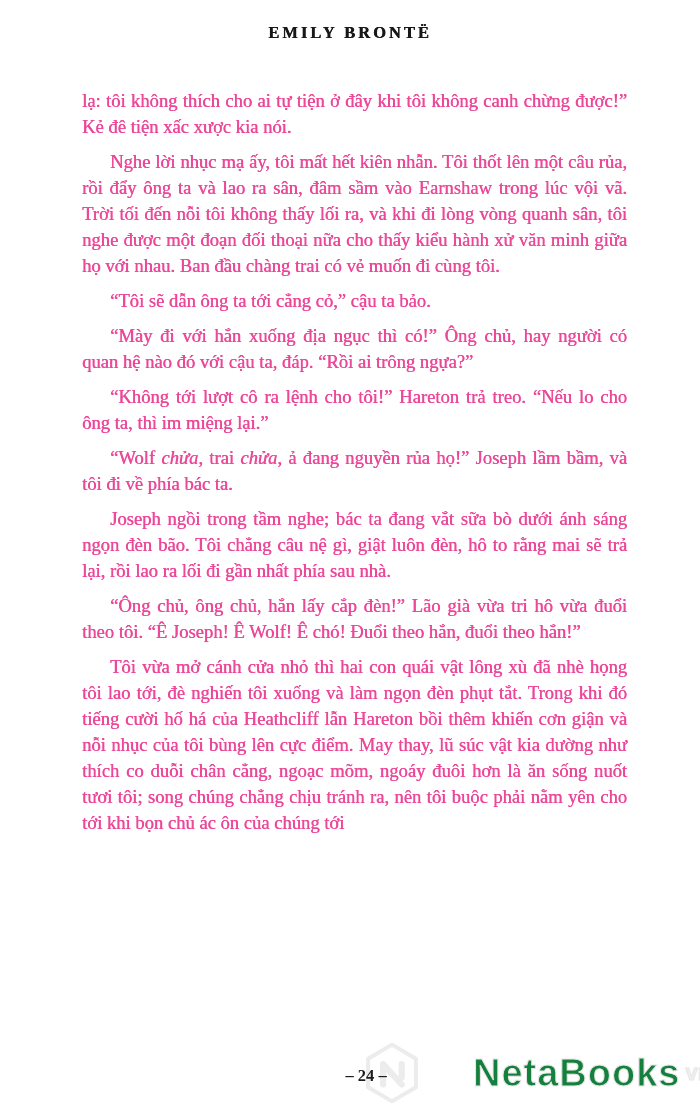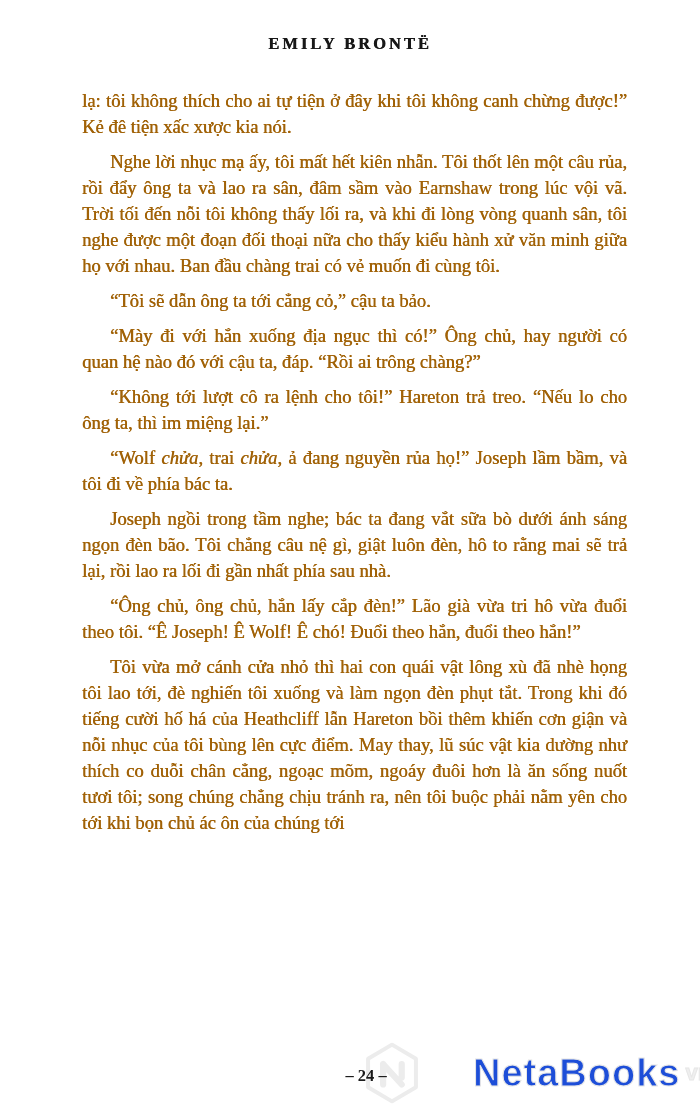--- a/index.html
+++ b/index.html
@@ -7,21 +7,21 @@
     position: relative;
     width: 700px;
     height: 1119px;
     background: #ffffff;
     overflow: hidden;
     font-family: "Liberation Serif", serif;
     color: #151515;
   }
   .running-header {
     position: absolute;
-    top: 34px;
+    top: 23px;
     left: 0;
     width: 100%;
     text-align: center;
     font-size: 16.5px;
     font-weight: 700;
     letter-spacing: 3px;
     color: #181818;
     text-shadow: 0.4px 0 0 currentColor;
   }
   .text-block {
@@ -29,21 +29,21 @@
     top: 88px;
     left: 82px;
     width: 545px;
   }
   .text-block p.para {
     margin: 0 0 9px 0;
     font-size: 18.6px;
     line-height: 26px;
     text-align: justify;
     text-indent: 0;
-    color: #a16207;
+    color: #ec4899;
     text-shadow: 0.4px 0 0 currentColor;
   }
   .text-block p.para.indent { text-indent: 28px; }
   .text-block p.para em { font-style: italic; }
   .page-number {
     position: absolute;
     top: 1066px;
     left: 16px;
     width: 100%;
     text-align: center;
@@ -61,21 +61,21 @@
     z-index: 1;
     white-space: nowrap;
   }
   .wm-logo { display: block; }
   .wm-text {
     margin-left: 52px;
     font-family: "Liberation Sans", sans-serif;
     font-weight: bold;
     font-size: 38px;
     letter-spacing: 1px;
-    color: #1d4ed8;
+    color: #15803d;
     -webkit-text-stroke: 1px #e7e7e7;
   }
   .wm-tld {
     margin-left: 5px;
     font-family: "Liberation Sans", sans-serif;
     font-weight: bold;
     font-size: 22px;
     color: #efefef;
     -webkit-text-stroke: 1px #e7e7e7;
   }
@@ -84,21 +84,21 @@
 <body>
 
 <div class="page">
 
   <div class="running-header">EMILY BRONTË</div>
 
   <div class="text-block">
       <p class="para"><span>lạ: tôi không thích cho ai tự tiện ở đây khi tôi không canh chừng được!” Kẻ đê tiện xấc xược kia nói.</span></p>
       <p class="para indent"><span>Nghe lời nhục mạ ấy, tôi mất hết kiên nhẫn. Tôi thốt lên một câu rủa, rồi đẩy ông ta và lao ra sân, đâm sầm vào Earnshaw trong lúc vội vã. Trời tối đến nỗi tôi không thấy lối ra, và khi đi lòng vòng quanh sân, tôi nghe được một đoạn đối thoại nữa cho thấy kiểu hành xử văn minh giữa họ với nhau. Ban đầu chàng trai có vẻ muốn đi cùng tôi.</span></p>
       <p class="para indent"><span>“Tôi sẽ dẫn ông ta tới cẳng cỏ,” cậu ta bảo.</span></p>
-      <p class="para indent"><span>“Mày đi với hắn xuống địa ngục thì có!” Ông chủ, hay người có quan hệ nào đó với cậu ta, đáp. “Rồi ai trông chàng?”</span></p>
+      <p class="para indent"><span>“Mày đi với hắn xuống địa ngục thì có!” Ông chủ, hay người có quan hệ nào đó với cậu ta, đáp. “Rồi ai trông ngựa?”</span></p>
       <p class="para indent"><span>“Không tới lượt cô ra lệnh cho tôi!” Hareton trả treo. “Nếu lo cho ông ta, thì im miệng lại.”</span></p>
       <p class="para indent"><span>“Wolf </span><em>chửa</em><span>, trai </span><em>chửa</em><span>, ả đang nguyền rủa họ!” Joseph lầm bầm, và tôi đi về phía bác ta.</span></p>
       <p class="para indent"><span>Joseph ngồi trong tầm nghe; bác ta đang vắt sữa bò dưới ánh sáng ngọn đèn bão. Tôi chẳng câu nệ gì, giật luôn đèn, hô to rằng mai sẽ trả lại, rồi lao ra lối đi gần nhất phía sau nhà.</span></p>
       <p class="para indent"><span>“Ông chủ, ông chủ, hắn lấy cắp đèn!” Lão già vừa tri hô vừa đuổi theo tôi. “Ê Joseph! Ê Wolf! Ê chó! Đuổi theo hắn, đuổi theo hắn!”</span></p>
       <p class="para indent"><span>Tôi vừa mở cánh cửa nhỏ thì hai con quái vật lông xù đã nhè họng tôi lao tới, đè nghiến tôi xuống và làm ngọn đèn phụt tắt. Trong khi đó tiếng cười hố há của Heathcliff lẫn Hareton bồi thêm khiến cơn giận và nỗi nhục của tôi bùng lên cực điểm. May thay, lũ súc vật kia dường như thích co duỗi chân cẳng, ngoạc mõm, ngoáy đuôi hơn là ăn sống nuốt tươi tôi; song chúng chẳng chịu tránh ra, nên tôi buộc phải nằm yên cho tới khi bọn chủ ác ôn của chúng tới</span></p>
     </div>
 
   <div class="watermark">
     <svg class="wm-logo" width="58" height="62" viewBox="0 0 64 70" aria-hidden="true">
       <polygon points="32,3 59,19 59,51 32,67 5,51 5,19" fill="none" stroke="#ececec" stroke-width="4.5" stroke-linejoin="round"></polygon>

